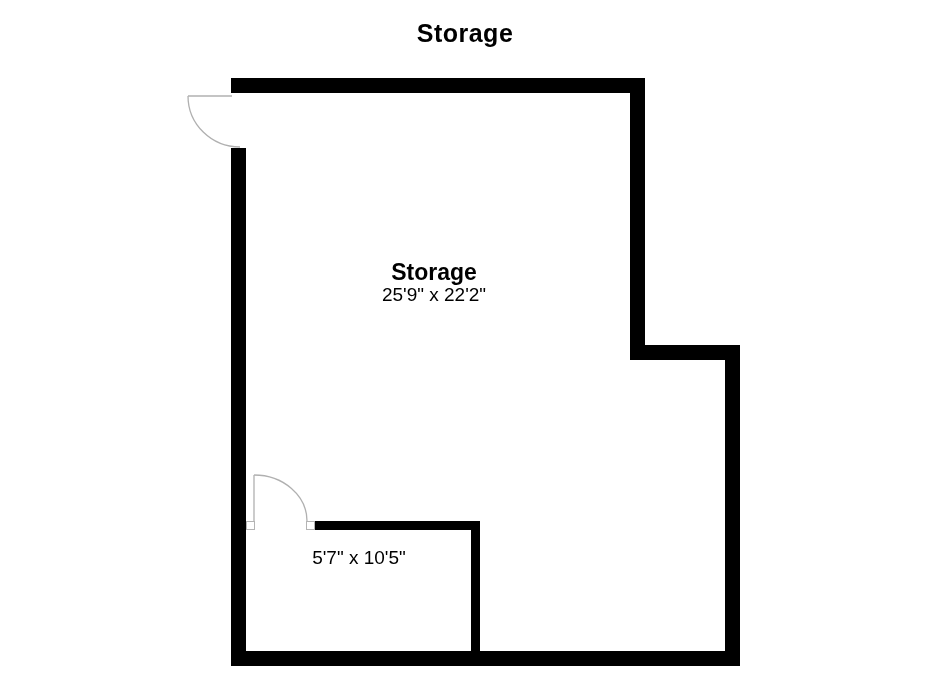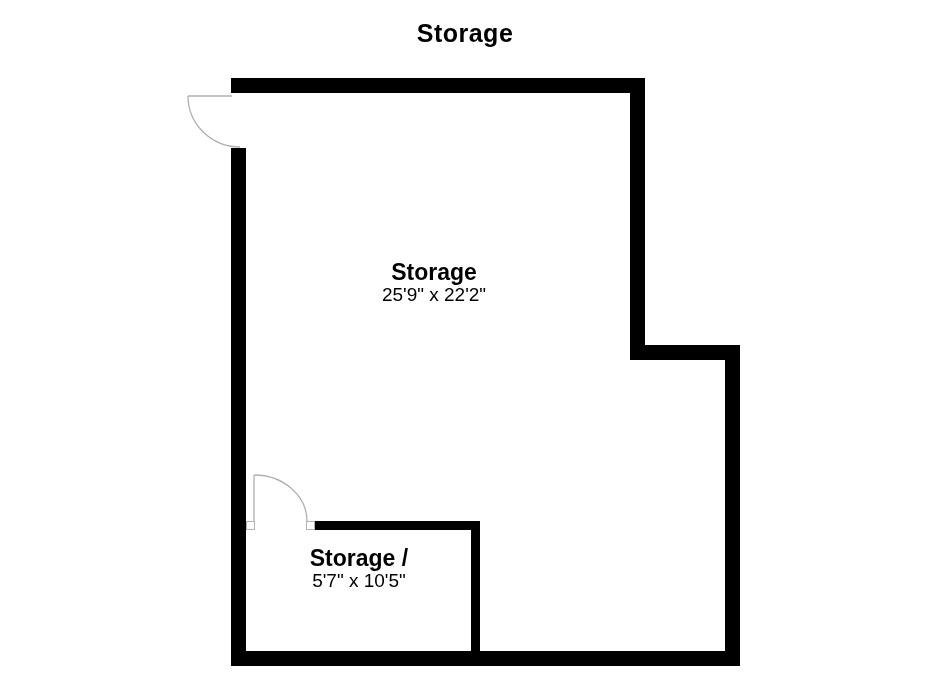--- a/index.html
+++ b/index.html
@@ -93,17 +93,16 @@
     <path d="M 254 475 L 254 521"></path>
     <path d="M 254 475 A 53 46 0 0 1 307 521"></path>
   </svg>
 
   <div class="room-label" style="left:324px; top:261px;">
     <div class="room-name">Storage</div>
     <div class="room-dims">25'9" x 22'2"</div>
   </div>
 
   <div class="room-label" style="left:249px; top:547px;">
-    <div class="room-name">Storage /</div>
     <div class="room-dims">5'7" x 10'5"</div>
   </div>
 
 </div>
 
 </body></html>

